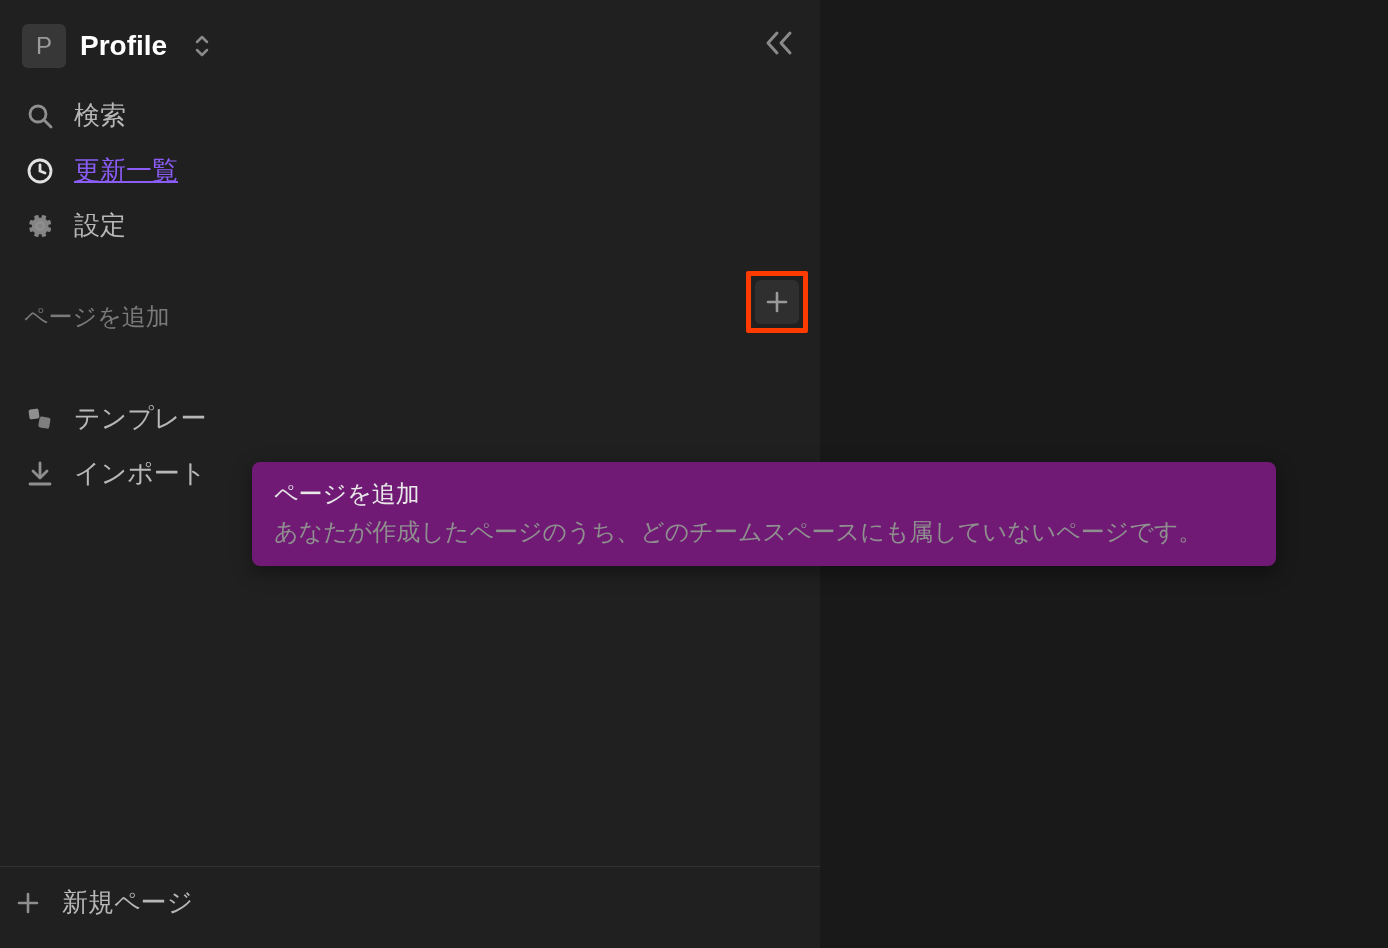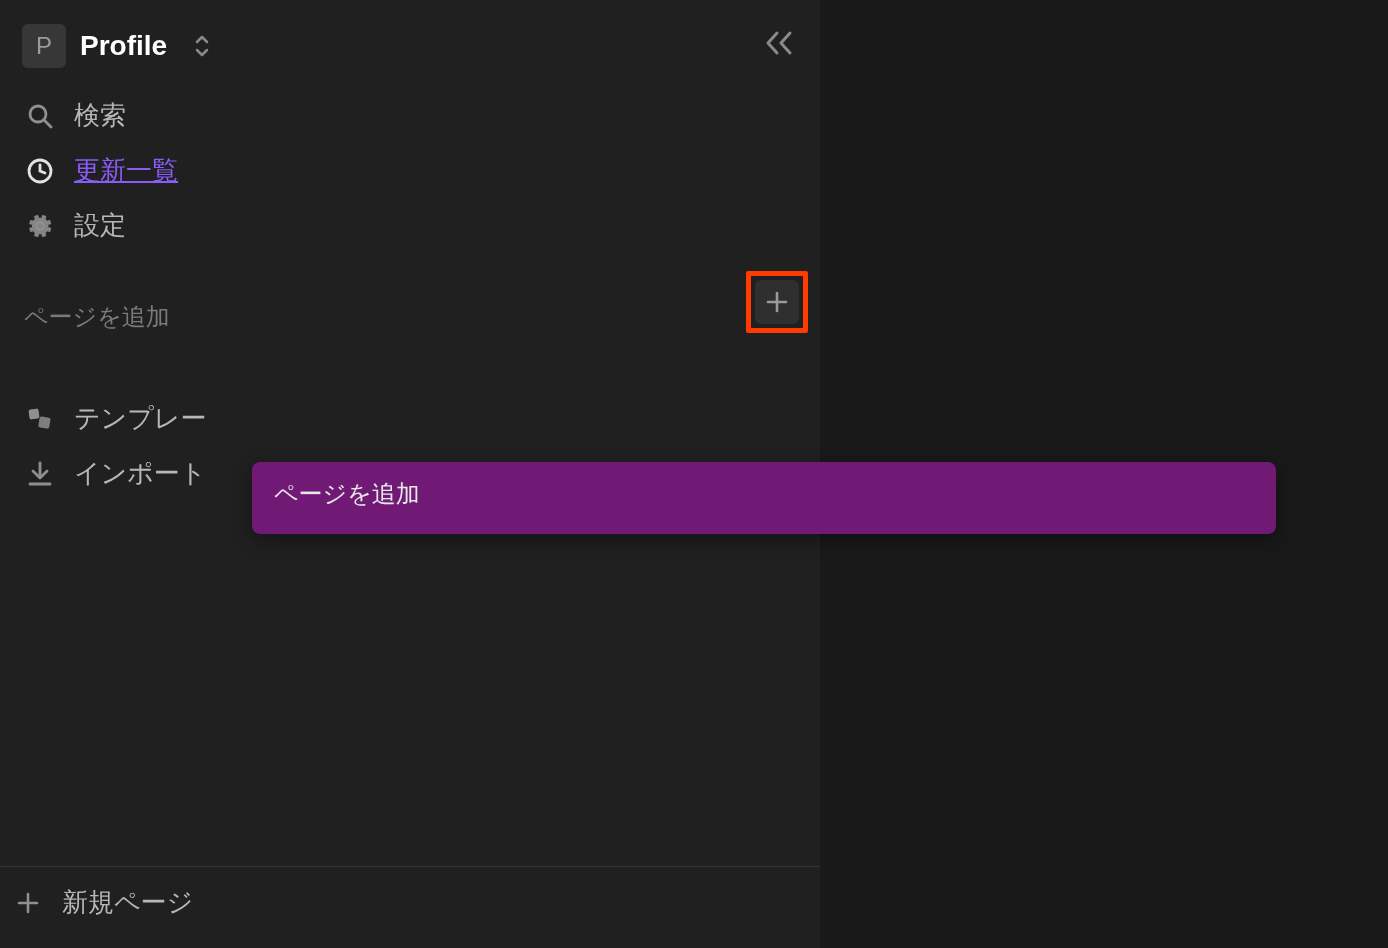--- a/index.html
+++ b/index.html
@@ -279,13 +279,14 @@
     </span>
     <span class="new-page-label">新規ページ</span>
   </div>
 
 </div>
 
 <div class="main"></div>
 
 <div class="tooltip">
   <div class="tooltip-title">ページを追加</div>
+  <div class="tooltip-desc">あなたが作成したページのうち、どのチームスペースにも属していないページです。</div>
 </div>
 
 </body></html>

